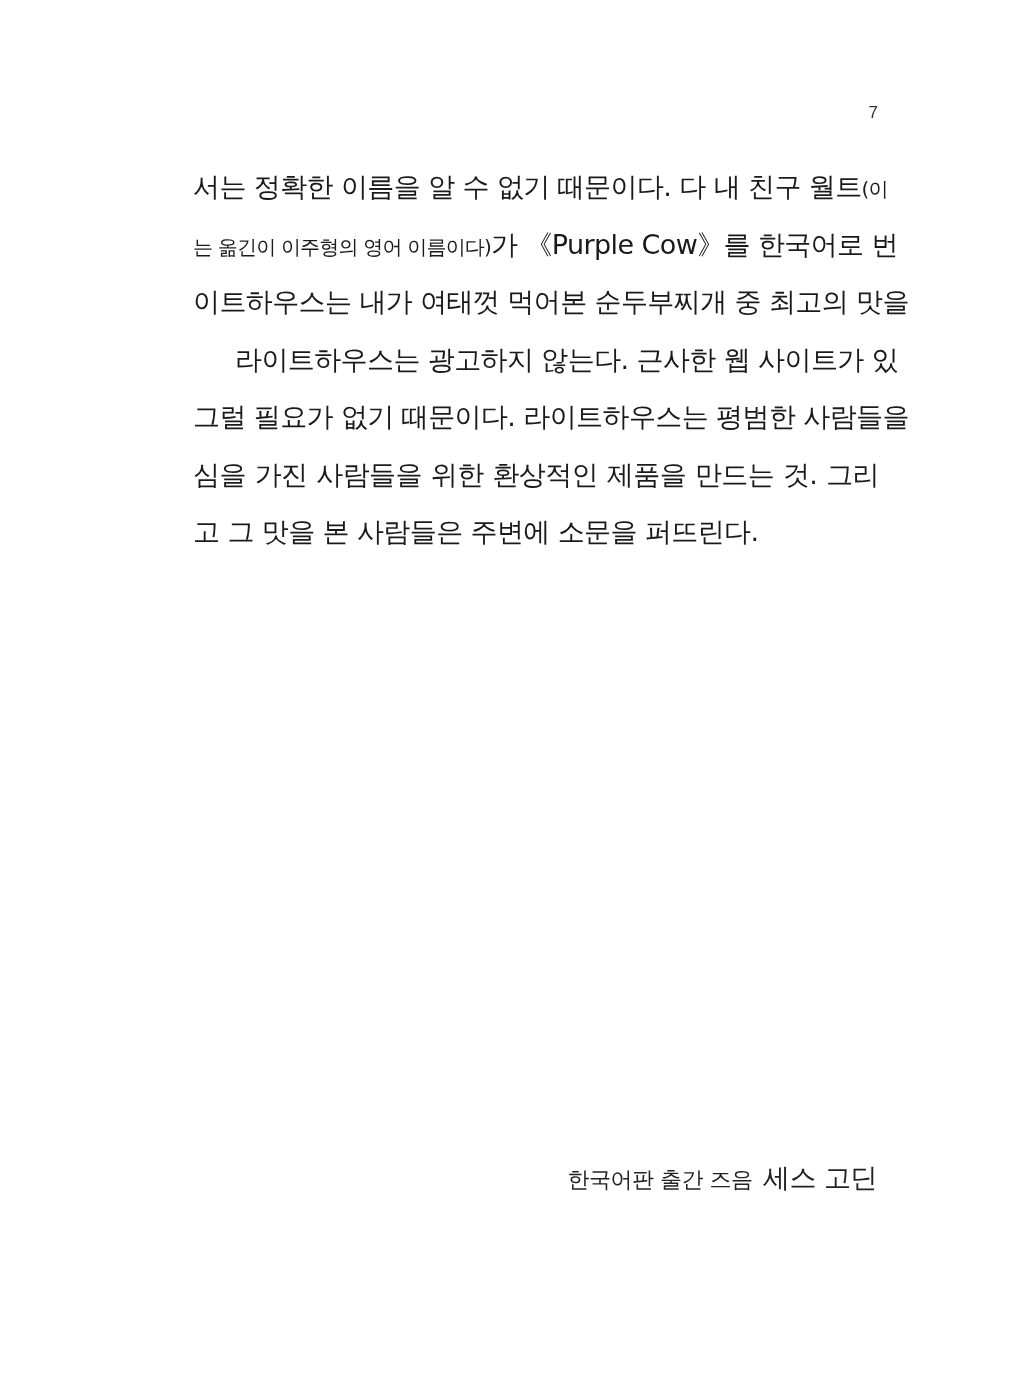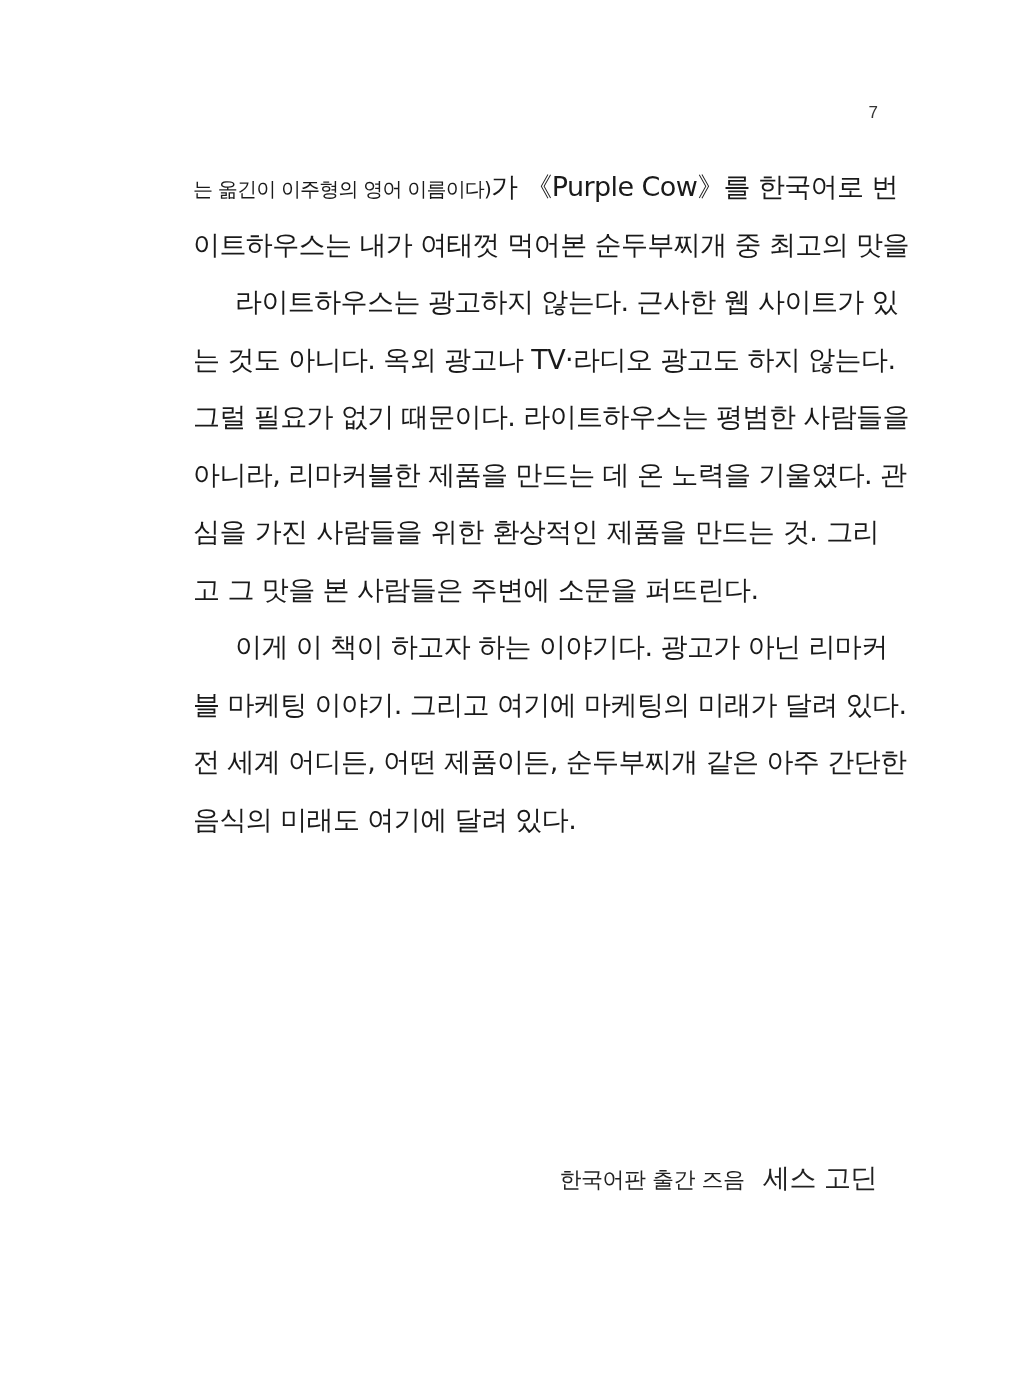--- a/index.html
+++ b/index.html
@@ -53,48 +53,41 @@
       position: absolute;
       right: 140px;
       top: 1160px;
       font-size: 22px;
       color: #222222;
       letter-spacing: -0.5px;
       white-space: nowrap;
     }
     .signature .name {
       font-size: 27px;
-      margin-left: 12px;
+      margin-left: 4px;
     }
   </style>
 </head>
 <body>
 
 <div class="page-number">7</div>
 
 <div class="body-text">
 
   <div>
+    <span class="line"><span>서는 정확한 이름을 알 수 없기 때문이다. 다 내 친구 월트</span><span class="small">(이</span></span>
     <span class="line"><span class="small">는 옮긴이 이주형의 영어 이름이다)</span><span>가 《Purple Cow》를 한국어로 번</span></span>
     <span class="line">이트하우스는 내가 여태껏 먹어본 순두부찌개 중 최고의 맛을</span>
   </div>
 
   <div>
     <span class="line indent">라이트하우스는 광고하지 않는다. 근사한 웹 사이트가 있</span>
-    <span class="line">는 것도 아니다. 옥외 광고나 TV·라디오 광고도 하지 않는다.</span>
     <span class="line">그럴 필요가 없기 때문이다. 라이트하우스는 평범한 사람들을</span>
-    <span class="line">아니라, 리마커블한 제품을 만드는 데 온 노력을 기울였다. 관</span>
     <span class="line">심을 가진 사람들을 위한 환상적인 제품을 만드는 것. 그리</span>
     <span class="line last">고 그 맛을 본 사람들은 주변에 소문을 퍼뜨린다.</span>
   </div>
 
-  <div>
-    <span class="line indent">이게 이 책이 하고자 하는 이야기다. 광고가 아닌 리마커</span>
-    <span class="line">블 마케팅 이야기. 그리고 여기에 마케팅의 미래가 달려 있다.</span>
-    <span class="line">전 세계 어디든, 어떤 제품이든, 순두부찌개 같은 아주 간단한</span>
-    <span class="line last">음식의 미래도 여기에 달려 있다.</span>
-  </div>
 </div>
 
 <div class="signature">
   <span>한국어판 출간 즈음</span>
   <span class="name">세스 고딘</span>
 </div>
 
 </body></html>

